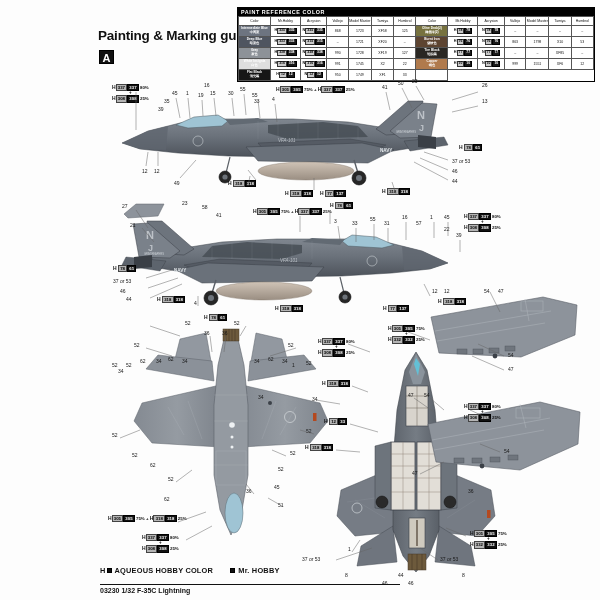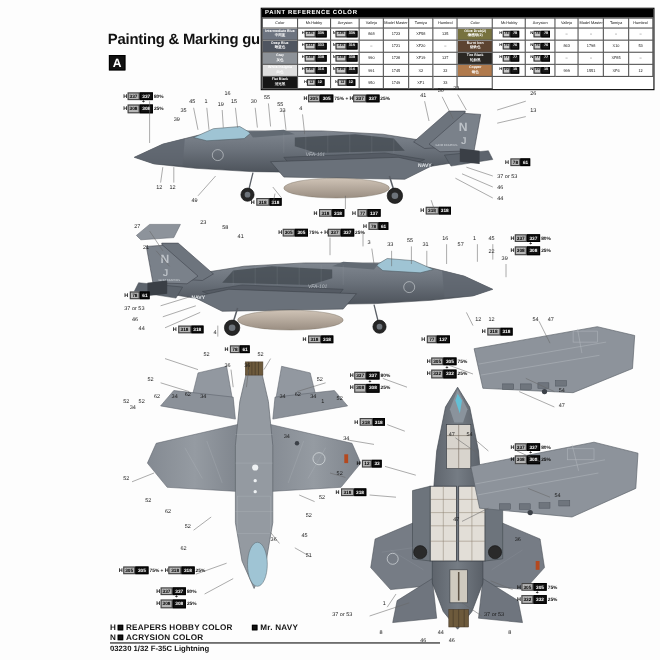--- a/index.html
+++ b/index.html
@@ -782,23 +782,20 @@
       <line x1="408" y1="332" x2="430" y2="340"></line>
       <line x1="470" y1="410" x2="492" y2="420"></line>
       <line x1="314" y1="190" x2="314" y2="178"></line>
       <line x1="396" y1="194" x2="392" y2="182"></line>
       <line x1="248" y1="186" x2="250" y2="176"></line>
     </g>
   </svg>
 
   <div id="legend">
     <div class="leg-row">
-      <span>H</span><span class="sq"></span><span>REAPERS HOBBY COLOR</span>
-      <span style="display:inline-block;width:14px;"></span><span class="sq"></span><span>Mr. NAVY</span>
-    </div>
-    <div class="leg-row">
-      <span>N</span><span class="sq"></span><span>ACRYSION COLOR</span>
+      <span>H</span><span class="sq"></span><span>AQUEOUS HOBBY COLOR</span>
+      <span style="display:inline-block;width:14px;"></span><span class="sq"></span><span>Mr. HOBBY</span>
     </div>
   </div>
   <div id="footer-rule"></div>
   <div id="kitline">03230 1/32  F-35C Lightning</div>
 
 </div>
 
 </body></html>

